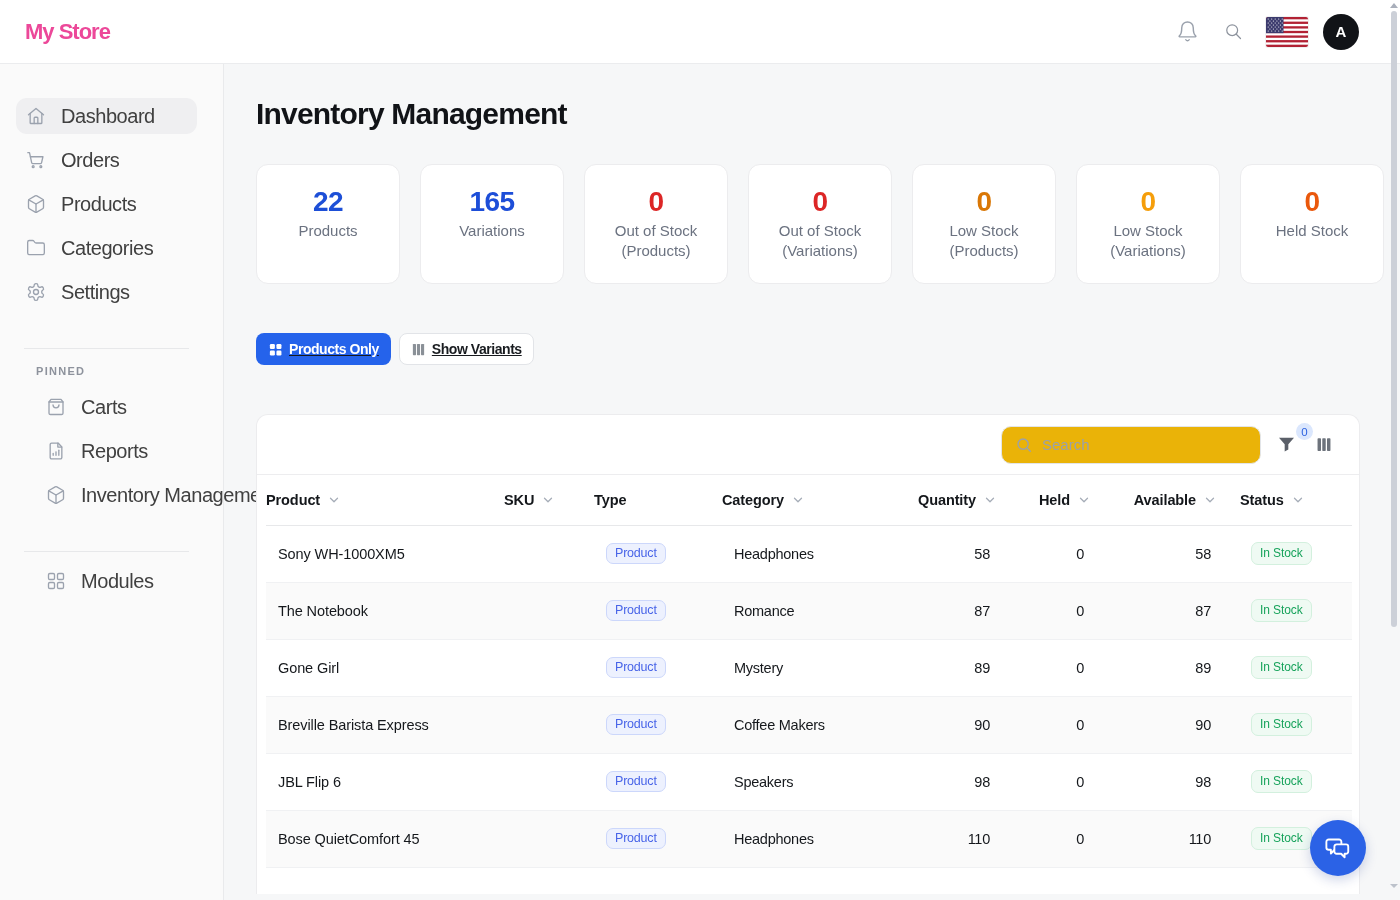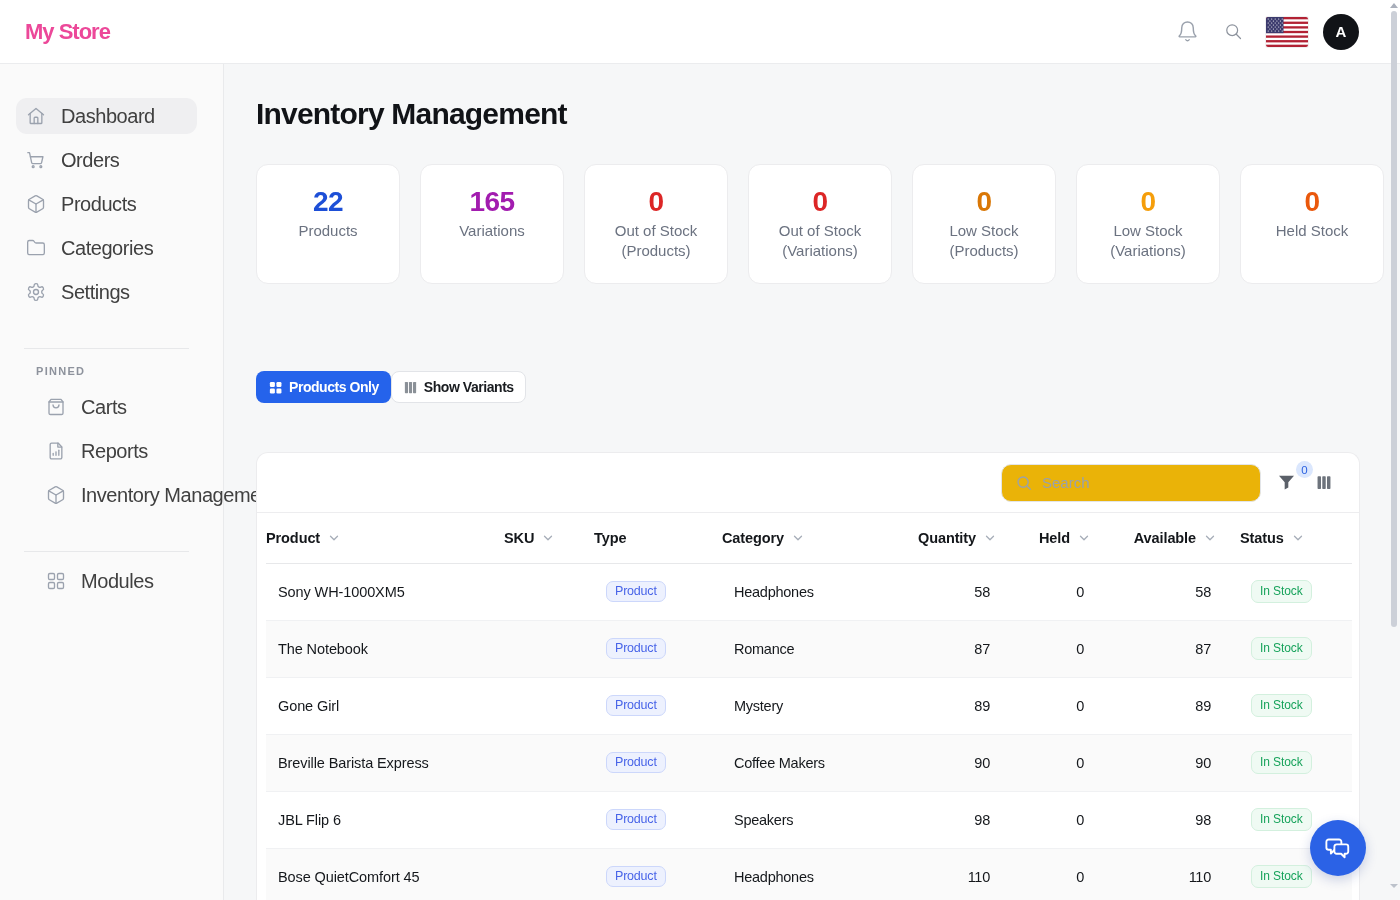--- a/index.html
+++ b/index.html
@@ -56,21 +56,21 @@
   .page-title { font-size:30px; font-weight:bold; letter-spacing:-0.8px; color:#111317; line-height:33px; }
 
   .stats { display:flex; gap:20px; margin-top:34px; }
   .stat-card {
     width:144px; height:120px; background:#ffffff; border:1px solid #ececee;
     border-radius:12px; text-align:center; padding-top:22px; flex:none;
   }
   .stat-value { font-size:28px; font-weight:bold; letter-spacing:-0.5px; line-height:30px; }
   .stat-label { font-size:15px; color:#6b7280; line-height:20px; margin-top:4px; padding:0 10px; }
 
-  .toggles { display:flex; margin-top:87px; }
+  .toggles { display:flex; gap:8px; margin-top:49px;text-decoration:underline; }
   .toggle-btn {
     height:32px; border-radius:8px; display:flex; align-items:center;
     padding:0 11px; font-size:14px; font-weight:bold; letter-spacing:-0.45px;
     cursor:pointer; border:1px solid transparent;
     font-family:"Liberation Sans","DejaVu Sans",sans-serif;
   }
   .toggle-btn .t-icon { margin-right:6px; display:flex; }
   .toggle-btn.active { background:#2563eb; color:#ffffff; }
   .toggle-btn.inactive { background:#ffffff; color:#191c20; border-color:#e2e4e8; }
 
@@ -333,21 +333,21 @@
 
   <main class="main">
     <h1 class="page-title">Inventory Management</h1>
 
     <div class="stats" id="stats-row">
         <div class="stat-card">
           <div class="stat-value" style="color: rgb(29, 79, 215);">22</div>
           <div class="stat-label">Products</div>
         </div>
         <div class="stat-card">
-          <div class="stat-value" style="color: #a21caf;">165</div>
+          <div class="stat-value" style="color: #1d4ed8;">165</div>
           <div class="stat-label">Variations</div>
         </div>
         <div class="stat-card">
           <div class="stat-value" style="color: rgb(220, 38, 38);">0</div>
           <div class="stat-label">Out of Stock (Products)</div>
         </div>
         <div class="stat-card">
           <div class="stat-value" style="color: rgb(220, 38, 38);">0</div>
           <div class="stat-label">Out of Stock (Variations)</div>
         </div>

